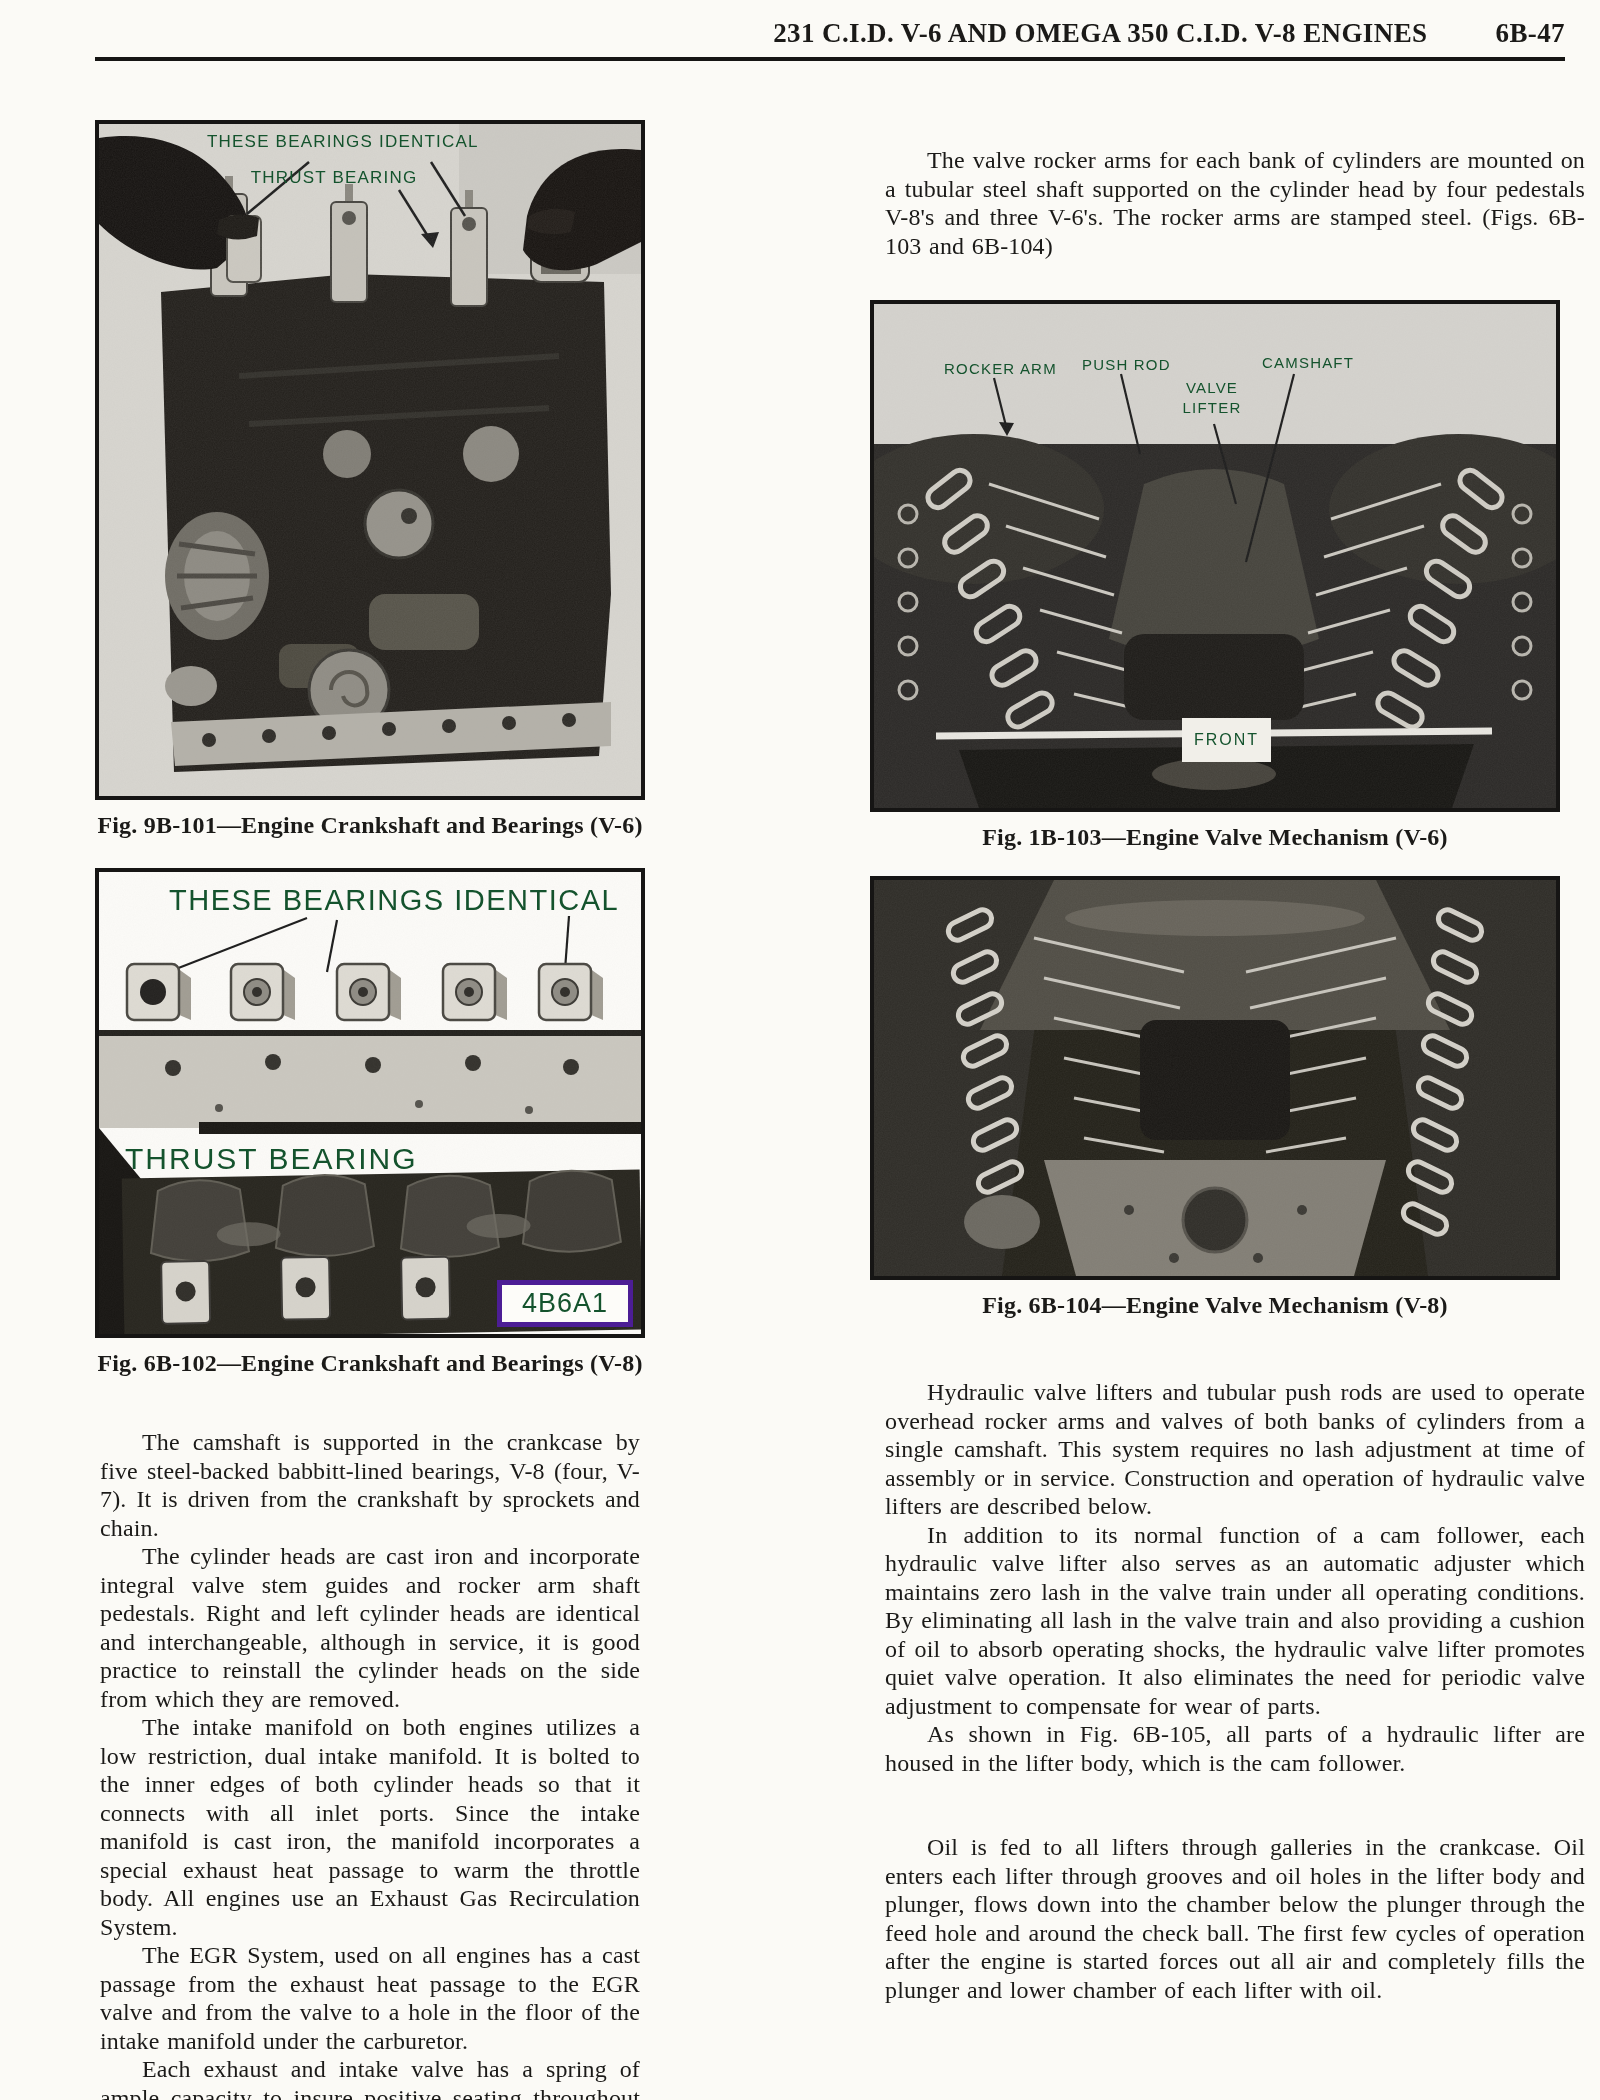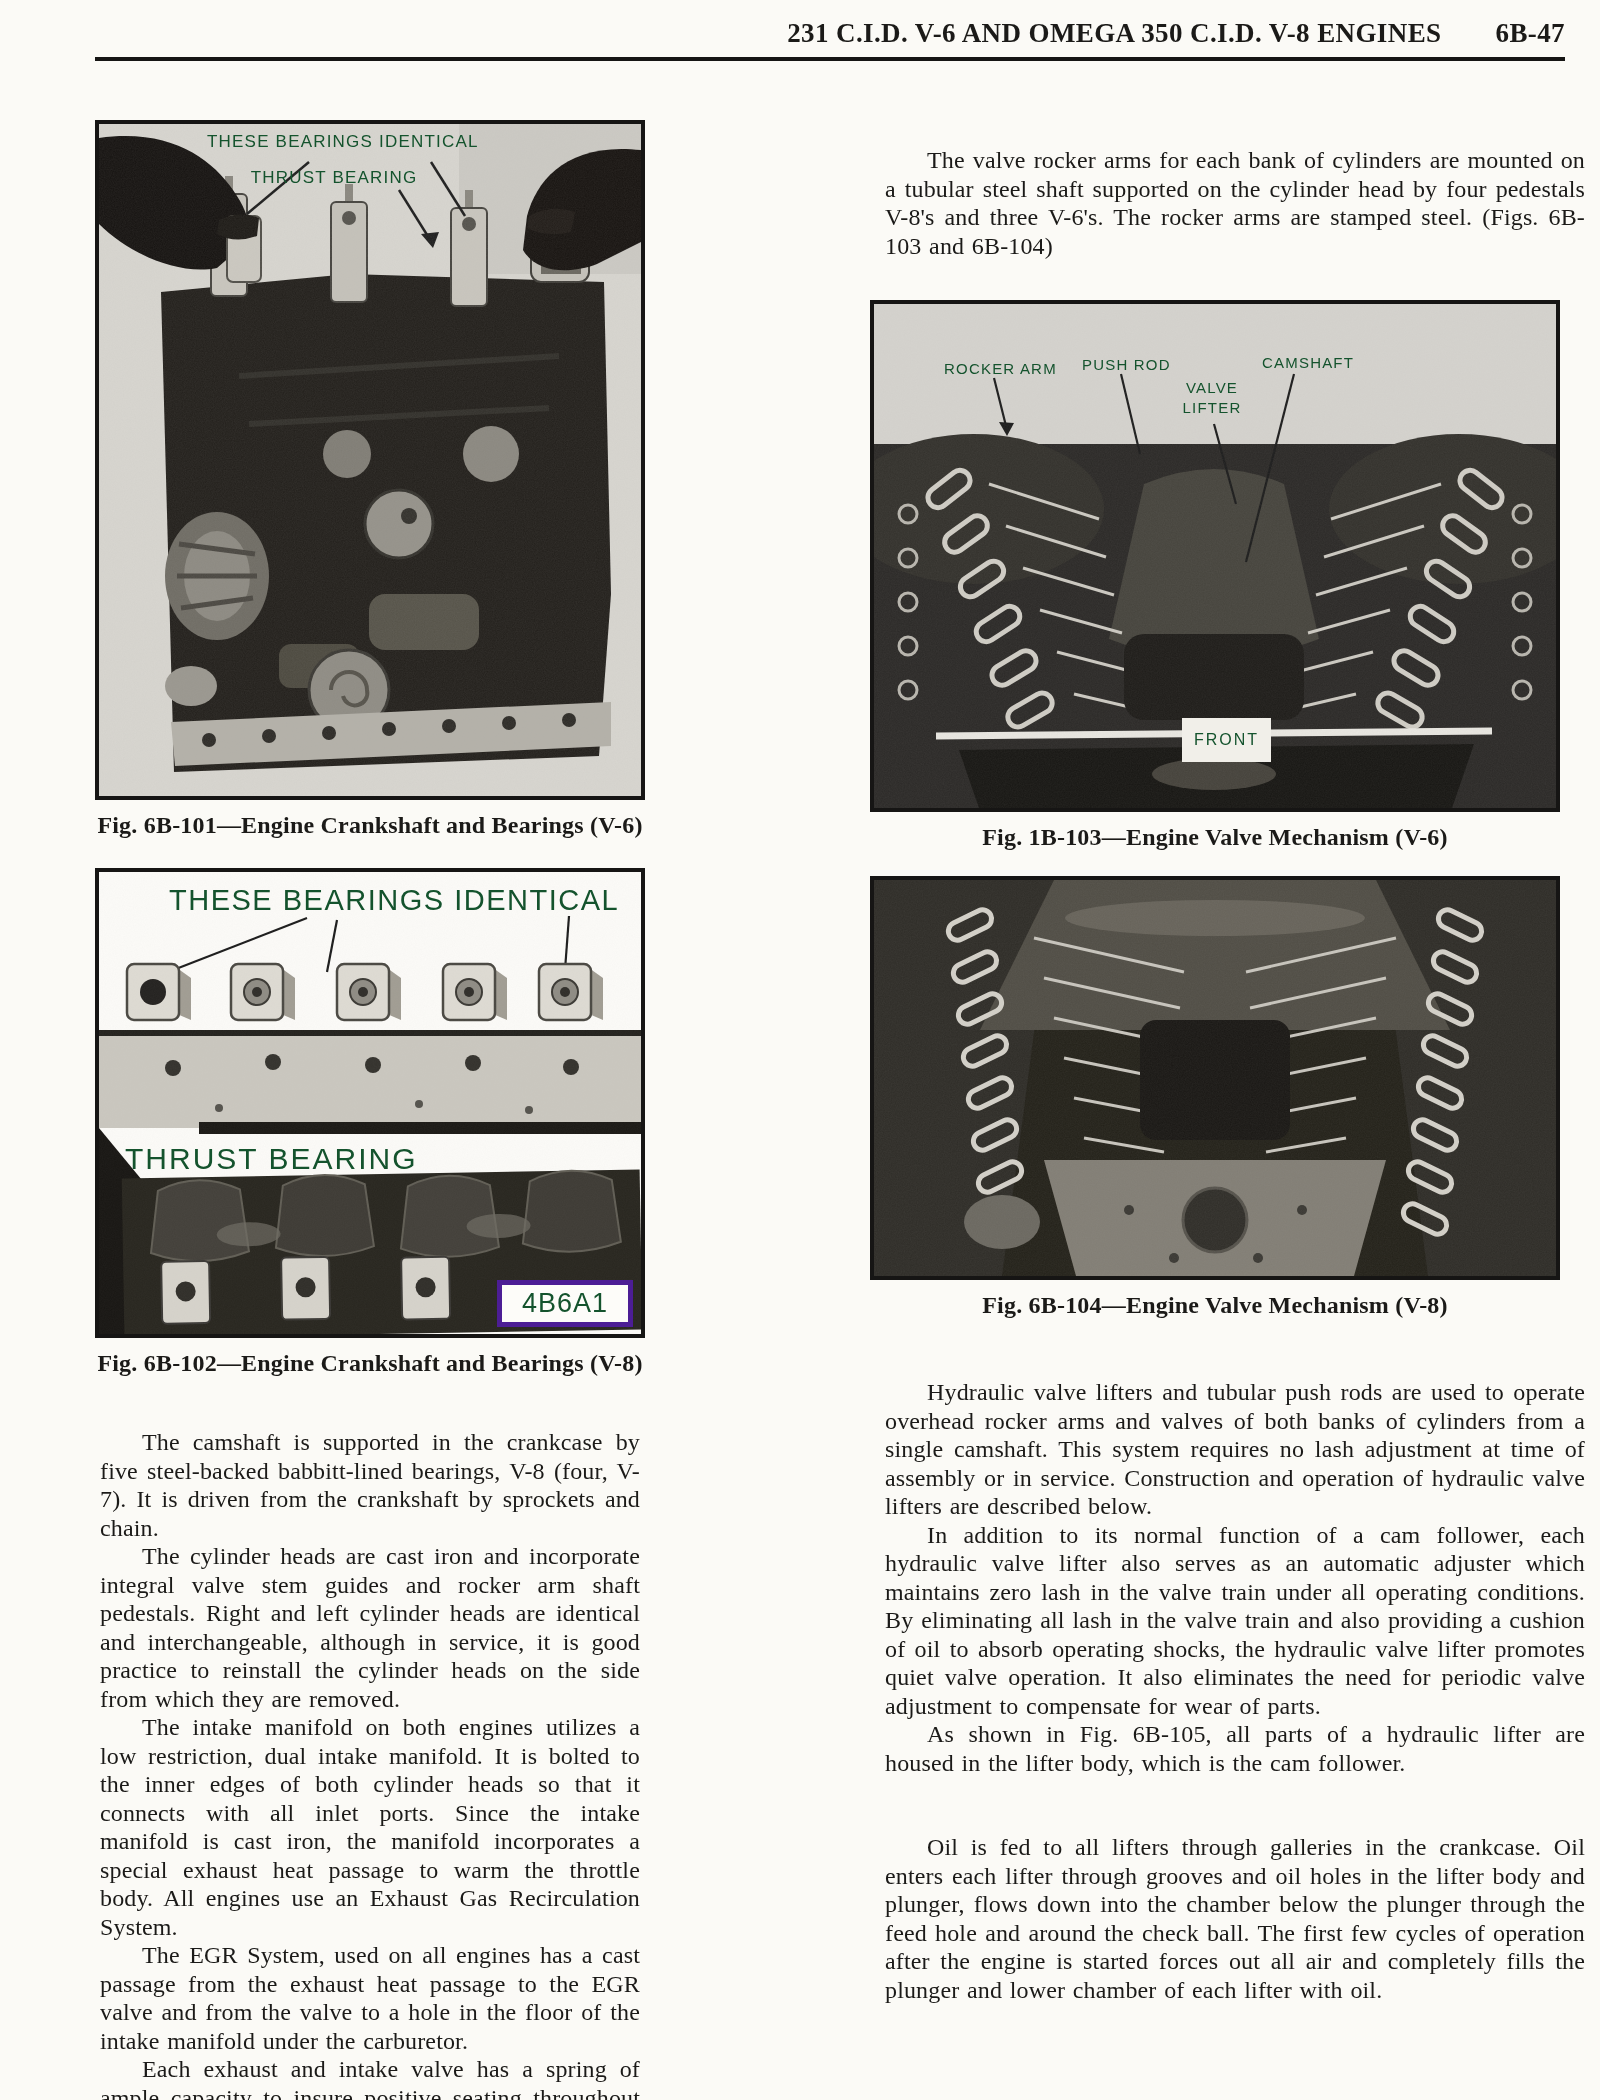--- a/index.html
+++ b/index.html
@@ -1,19 +1,19 @@
 <!DOCTYPE html>
 <html><head>
 <meta charset="utf-8">
 <style>
   html,body{margin:0;padding:0;background:#888;}
   .page{position:relative;width:1600px;height:2100px;background:#fbfaf6;
         font-family:"Liberation Serif",serif;color:#1b1a18;overflow:hidden;}
   .hdr{position:absolute;top:18px;left:95px;width:1470px;display:flex;
-       justify-content:flex-end;gap:54px;font-weight:bold;font-size:27px;
+       justify-content:flex-end;gap:68px;font-weight:bold;font-size:27px;
        letter-spacing:.4px;white-space:nowrap;}
   .rule{position:absolute;left:95px;top:57px;width:1470px;height:4px;background:#161514;}
   .fig{position:absolute;border:4px solid #161514;box-sizing:border-box;overflow:hidden;background:#d8d6d0;}
   .fig svg{display:block;width:100%;height:100%;}
   .figcap{position:absolute;font-weight:bold;font-size:24px;text-align:center;letter-spacing:.2px;}
   .coltext{position:absolute;font-size:24px;line-height:28.5px;text-align:justify;
            letter-spacing:.15px;word-spacing:1.5px;}
   .coltext p{margin:0;text-indent:42px;}
   .coltext p.gap-before{margin-top:56px;}
   .figlabel{position:absolute;font-family:"Liberation Sans",sans-serif;color:#14532d;
@@ -100,21 +100,21 @@
         <line x1="210" y1="38" x2="148" y2="90"></line>
         <line x1="332" y1="38" x2="366" y2="92"></line>
         <line x1="300" y1="66" x2="330" y2="114"></line>
       </g>
       <polygon points="334,124 322,110 340,108" fill="#1d1d1d"></polygon>
       <rect width="542" height="672" filter="url(#gnA)" opacity="0.22"></rect>
     </svg>
     <span class="figlabel lbl-md" style="left:108px;top:8px;width:250px;text-align:center;">THESE BEARINGS IDENTICAL</span>
     <span class="figlabel lbl-md" style="left:150px;top:44px;width:170px;text-align:center;">THRUST BEARING</span>
   </div>
-  <div class="figcap" style="left:95px;top:812px;width:550px;">Fig. 6B-101—Engine Crankshaft and Bearings (V-6)</div>
+  <div class="figcap" style="left:95px;top:812px;width:550px;">Fig. 9B-101—Engine Crankshaft and Bearings (V-6)</div>
 
   <div class="fig" style="left:95px;top:868px;width:550px;height:470px;background:#fcfbf8;">
     <svg viewBox="0 0 542 462" preserveAspectRatio="none">
       <defs>
         <filter id="gnB" x="0" y="0" width="100%" height="100%">
           <feTurbulence type="fractalNoise" baseFrequency="0.9" numOctaves="2" stitchTiles="stitch"></feTurbulence>
           <feColorMatrix type="matrix" values="0 0 0 0 0.45  0 0 0 0 0.44  0 0 0 0 0.42  0 0 0 0.4 0"></feColorMatrix>
         </filter>
       </defs>
       <rect width="542" height="462" fill="#fcfbf8"></rect>

